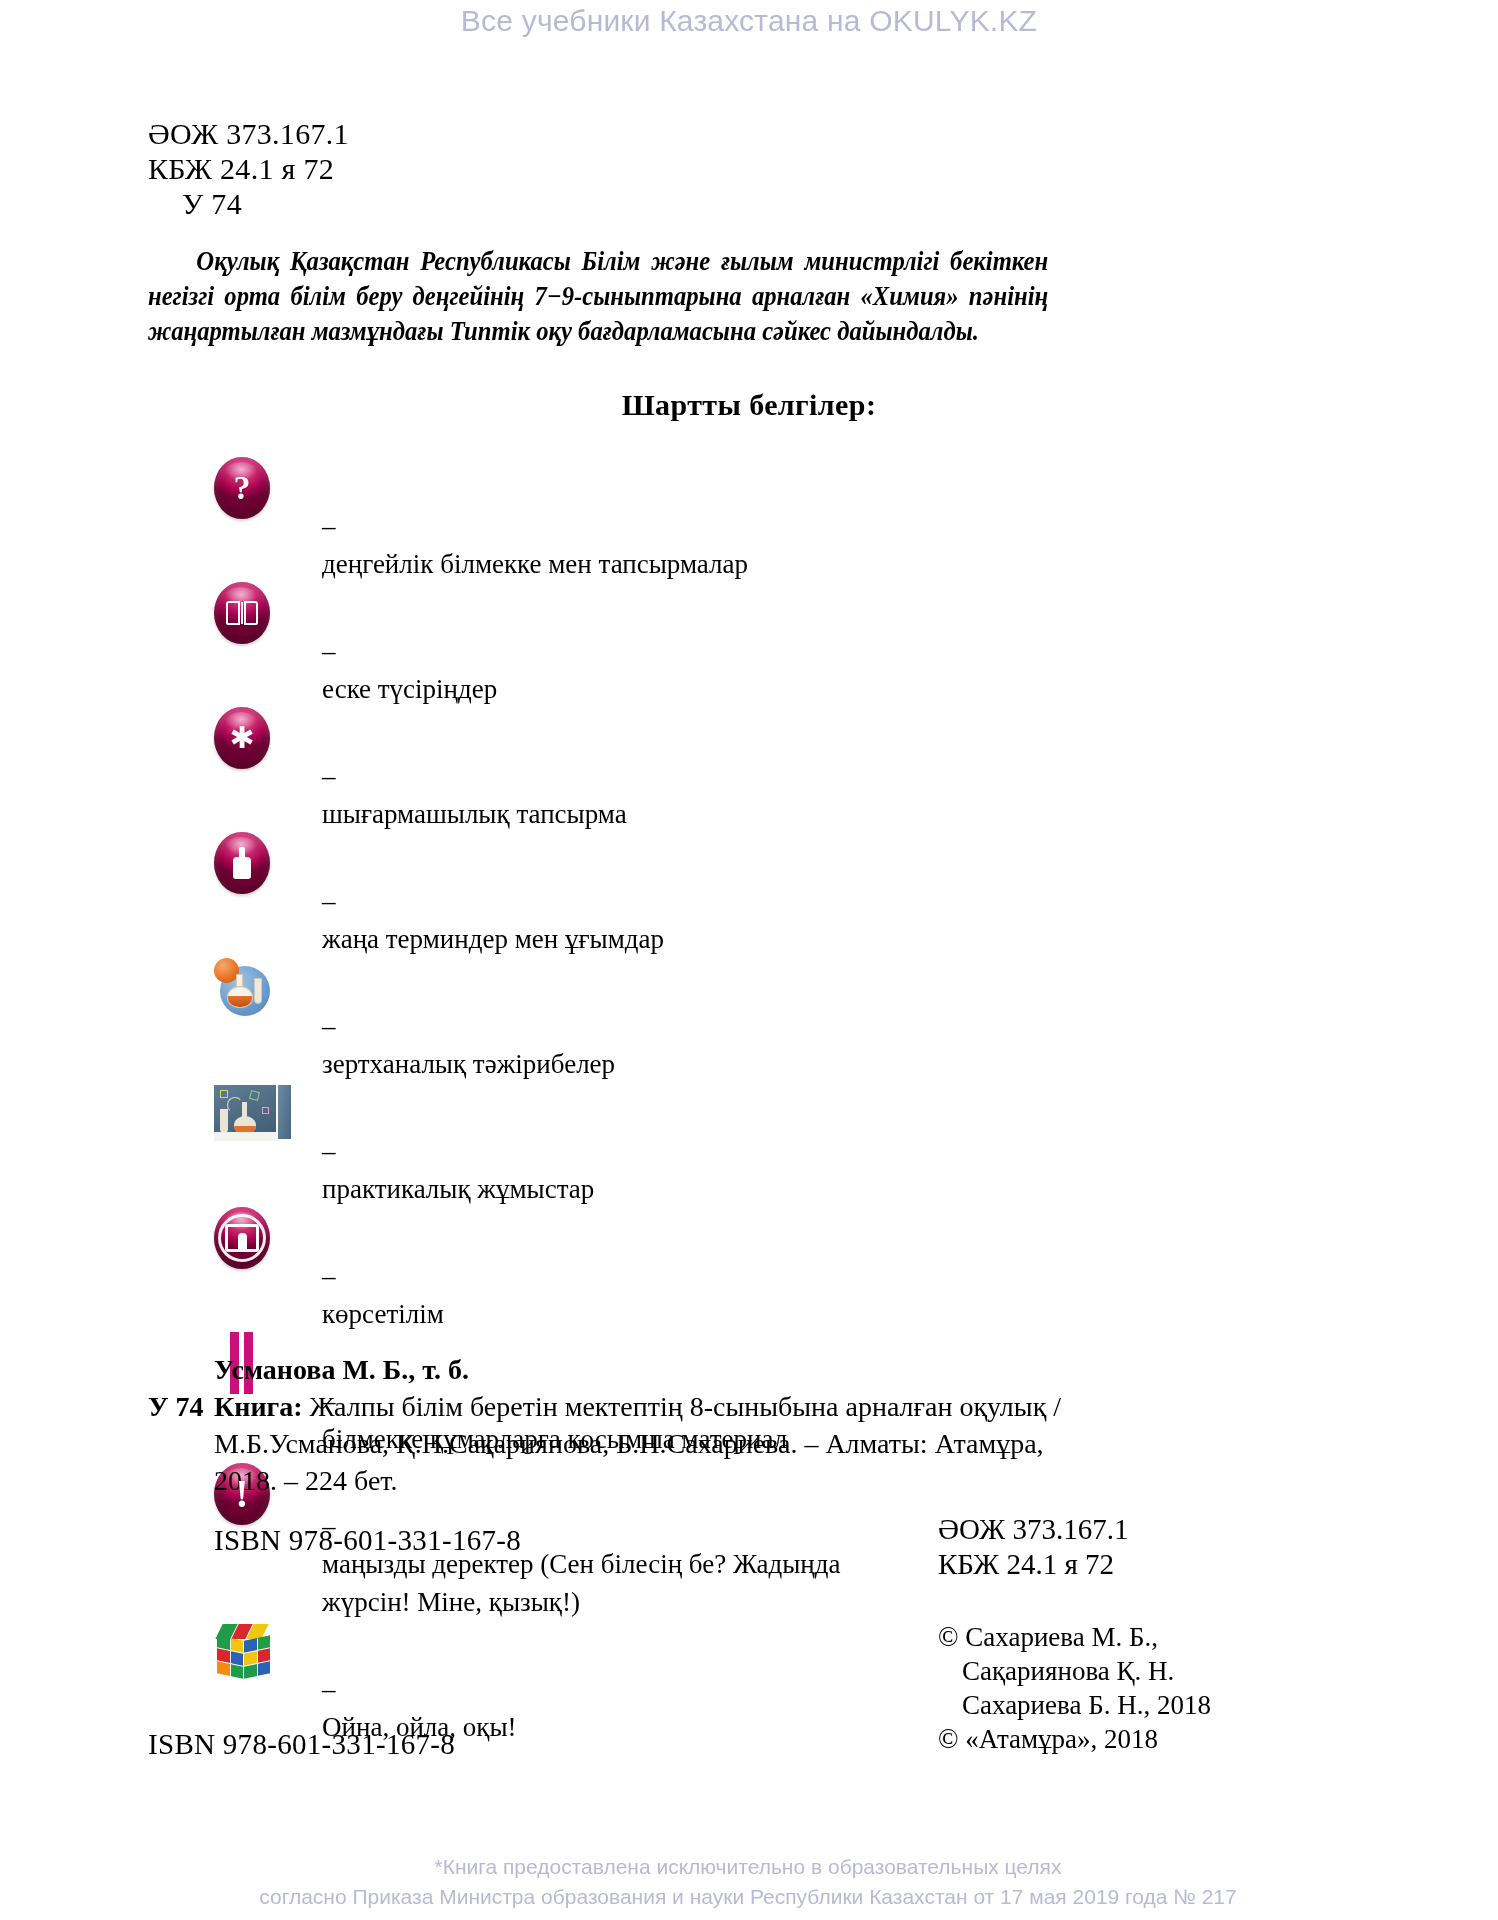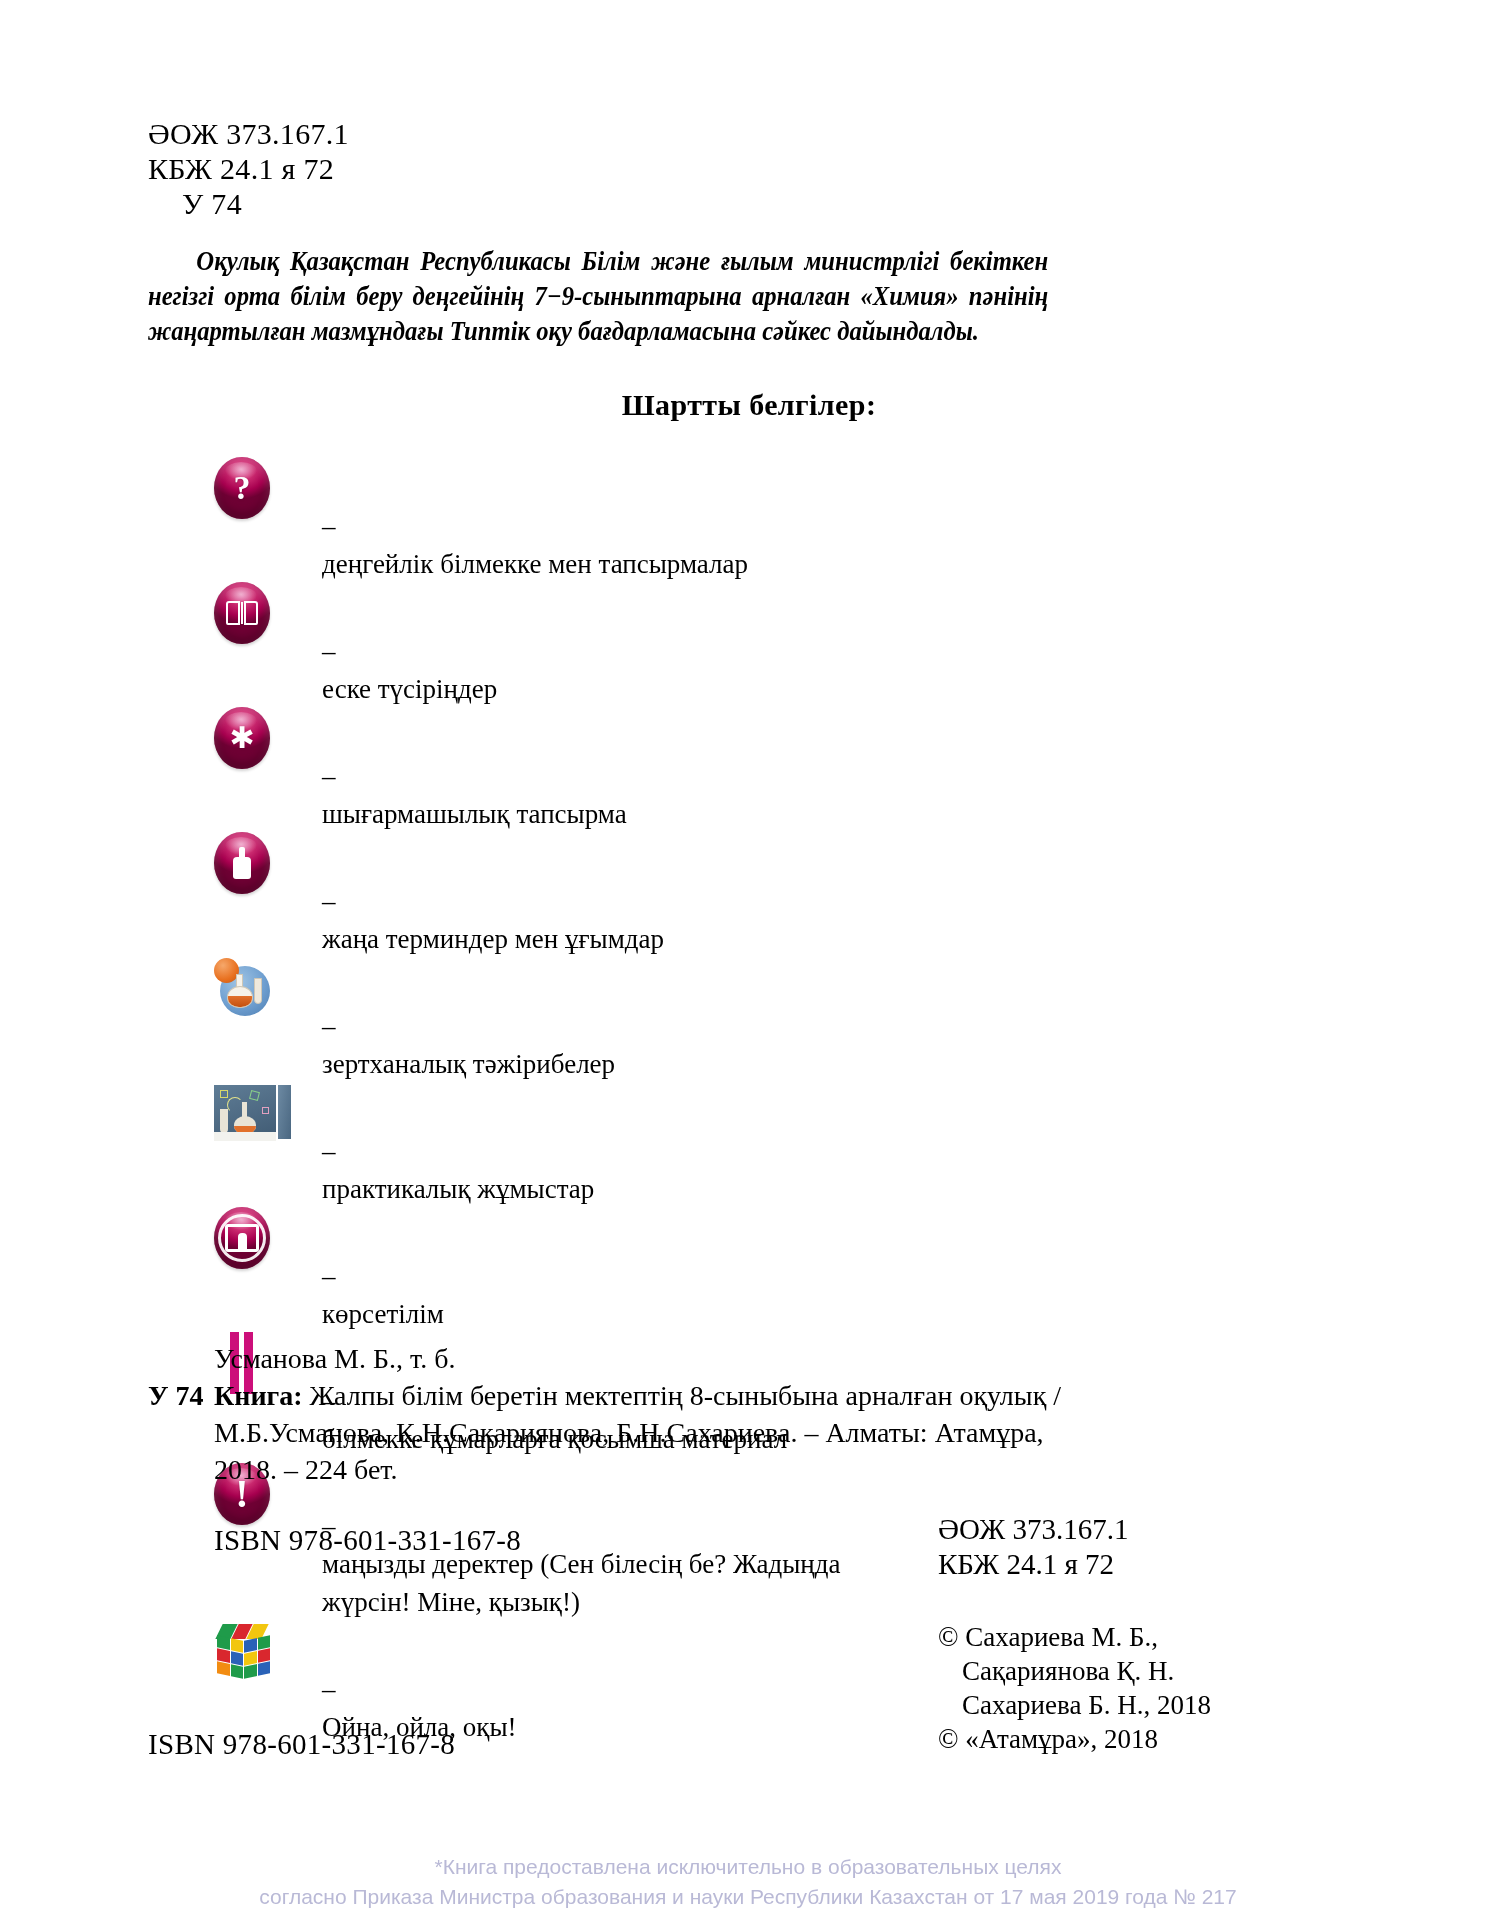--- a/index.html
+++ b/index.html
@@ -412,22 +412,23 @@
   
   .biblio {
     position: absolute;
     left: 148px;
     top: 1340px;
     width: 1080px;
     font-size: 28px;
     line-height: 37px;
   }
   .biblio .author-line {
-    font-weight: normal;
+    font-weight: bold;
     padding-left: 66px;
+    margin-top: 11px;
   }
   .biblio .main-line {
     display: flex;
     align-items: flex-start;
   }
   .biblio .shelf {
     font-weight: bold;
     white-space: pre;
     min-width: 66px;
   }
@@ -481,20 +482,23 @@
     font-size: 21px;
     line-height: 30px;
     color: #b9b9d6;
   }
 </style>
 </head>
 <body>
 
 <div class="page">
 
+  <div class="watermark-top">
+    <span>Все учебники Казахстана на OKULYK.KZ</span>
+  </div>
 
   <div class="codes">
     <div class="code-line">ӘОЖ 373.167.1</div>
     <div class="code-line">КБЖ 24.1 я 72</div>
     <div class="code-line code-indent">У 74</div>
   </div>
 
   <div class="approval">Оқулық Қазақстан Республикасы Білім және ғылым министрлігі бекіткен негізгі орта білім беру деңгейінің 7−9-сыныптарына арналған «Химия» пәнінің жаңартылған мазмұндағы Типтік оқу бағдарламасына сәйкес дайындалды.</div>
 
   <div class="legend-title">Шартты белгілер:</div>

